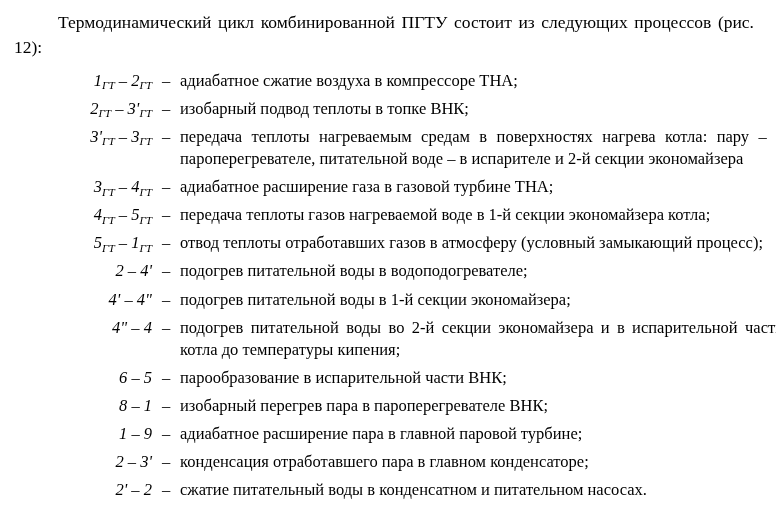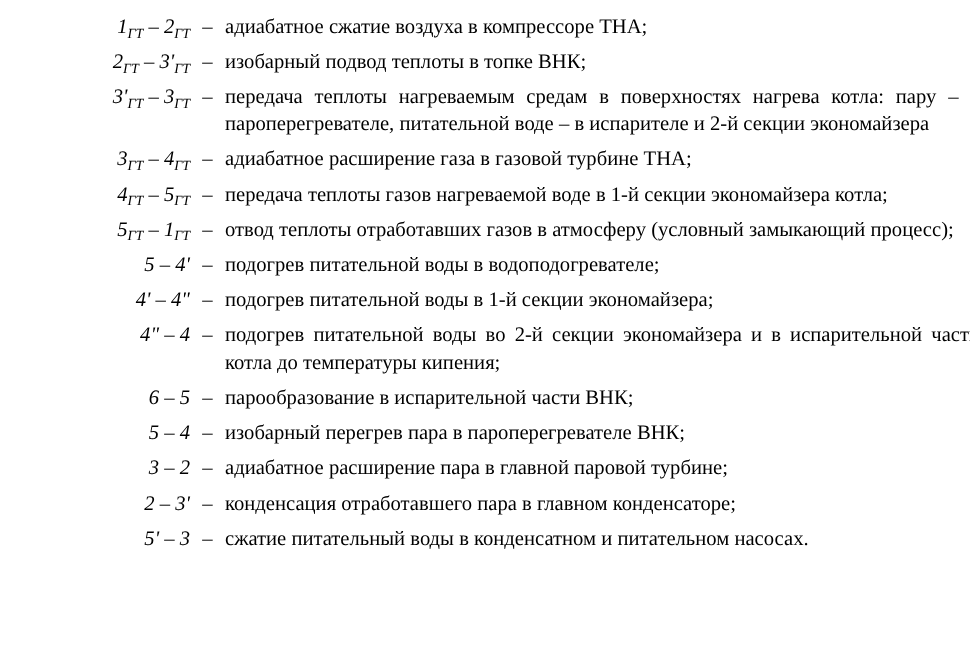--- a/index.html
+++ b/index.html
@@ -68,20 +68,21 @@
     position: relative;
     top: 0.32em;
     font-style: italic;
   }
 </style>
 </head>
 <body>
 
 <div class="page">
 
+  <p class="intro">Термодинамический цикл комбинированной ПГТУ состоит из следующих процессов (рис. 12):</p>
 
   <table class="proc">
     <tbody>
         <tr>
           <td class="lbl">1<sub>ГТ</sub> – 2<sub>ГТ</sub></td>
           <td class="dash">–</td>
           <td class="desc">адиабатное сжатие воздуха в компрессоре ТНА;</td>
         </tr>
         <tr>
           <td class="lbl">2<sub>ГТ</sub> – 3'<sub>ГТ</sub></td>
@@ -102,55 +103,55 @@
           <td class="lbl">4<sub>ГТ</sub> – 5<sub>ГТ</sub></td>
           <td class="dash">–</td>
           <td class="desc">передача теплоты газов нагреваемой воде в 1-й секции экономайзера котла;</td>
         </tr>
         <tr>
           <td class="lbl">5<sub>ГТ</sub> – 1<sub>ГТ</sub></td>
           <td class="dash">–</td>
           <td class="desc">отвод теплоты отработавших газов в атмосферу (условный замыкающий процесс);</td>
         </tr>
         <tr>
-          <td class="lbl">5 – 4'</td>
+          <td class="lbl">2 – 4'</td>
           <td class="dash">–</td>
           <td class="desc">подогрев питательной воды в водоподогревателе;</td>
         </tr>
         <tr>
           <td class="lbl">4' – 4"</td>
           <td class="dash">–</td>
           <td class="desc">подогрев питательной воды в 1-й секции экономайзера;</td>
         </tr>
         <tr>
           <td class="lbl">4" – 4</td>
           <td class="dash">–</td>
           <td class="desc">подогрев питательной воды во 2-й секции экономайзера и в испарительной части котла до температуры кипения;</td>
         </tr>
         <tr>
           <td class="lbl">6 – 5</td>
           <td class="dash">–</td>
           <td class="desc">парообразование в испарительной части ВНК;</td>
         </tr>
         <tr>
-          <td class="lbl">5 – 4</td>
+          <td class="lbl">8 – 1</td>
           <td class="dash">–</td>
           <td class="desc">изобарный перегрев пара в пароперегревателе ВНК;</td>
         </tr>
         <tr>
-          <td class="lbl">3 – 2</td>
+          <td class="lbl">1 – 9</td>
           <td class="dash">–</td>
           <td class="desc">адиабатное расширение пара в главной паровой турбине;</td>
         </tr>
         <tr>
           <td class="lbl">2 – 3'</td>
           <td class="dash">–</td>
           <td class="desc">конденсация отработавшего пара в главном конденсаторе;</td>
         </tr>
         <tr>
-          <td class="lbl">5' – 3</td>
+          <td class="lbl">2' – 2</td>
           <td class="dash">–</td>
           <td class="desc">сжатие питательный воды в конденсатном и питательном насосах.</td>
         </tr>
       </tbody>
   </table>
 
 </div>
 
 </body></html>

